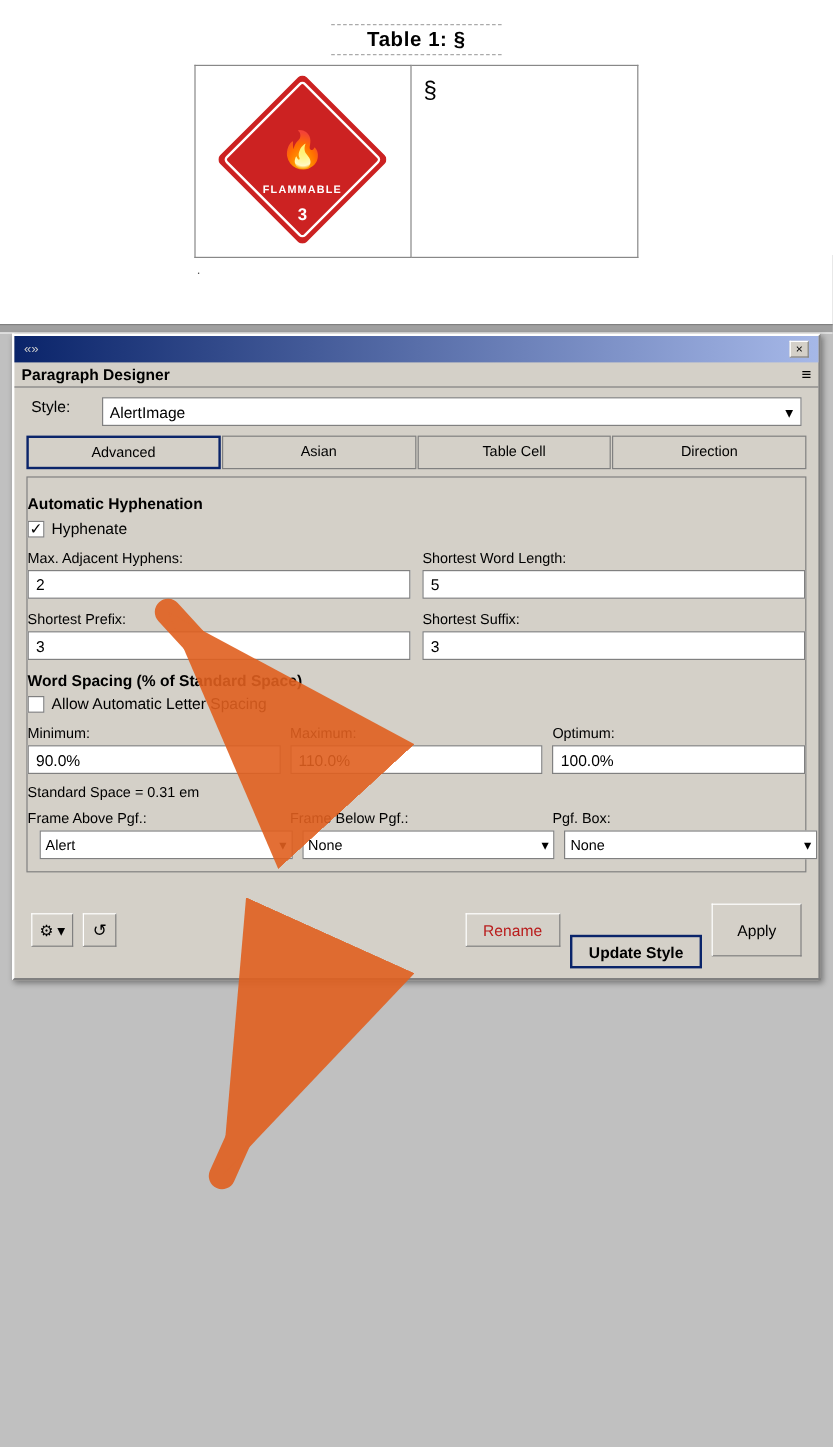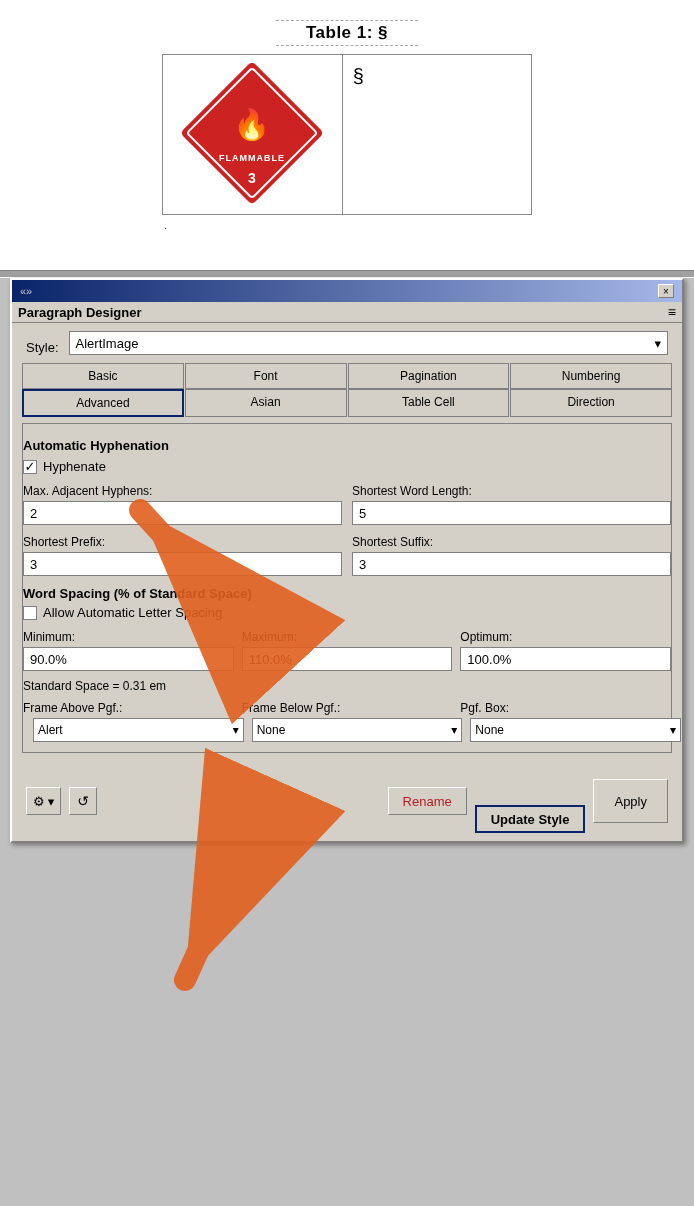--- a/index.html
+++ b/index.html
@@ -104,23 +104,23 @@
     }
 
     .menu-icon {
       margin-left: auto;
       font-size: 14px;
       cursor: pointer;
     }
 
     .style-row {
       display: flex;
-      align-items: flex-end;
+      align-items: flex-start;
       padding: 8px 14px;
-      gap: 10px;
+      gap: 26px;
     }
 
     .style-label {
       font-size: 13px;
     }
 
     .style-dropdown {
       flex: 1;
       height: 24px;
       background: white;
@@ -402,26 +402,20 @@
     </div>
 
     <div class="style-row">
       <span class="style-label">Style:</span>
       <div class="style-dropdown">
         <span>AlertImage</span>
         <span>▾</span>
       </div>
     </div>
 
-    <div class="tab-row">
-      <div class="tab-btn">Basic</div>
-      <div class="tab-btn">Font</div>
-      <div class="tab-btn">Pagination</div>
-      <div class="tab-btn">Numbering</div>
-    </div>
     <div class="tab-row-2">
       <div class="tab-btn active">Advanced</div>
       <div class="tab-btn">Asian</div>
       <div class="tab-btn">Table Cell</div>
       <div class="tab-btn">Direction</div>
     </div>
 
     <div class="content-area">
 
       <div class="section-title">Automatic Hyphenation</div>

